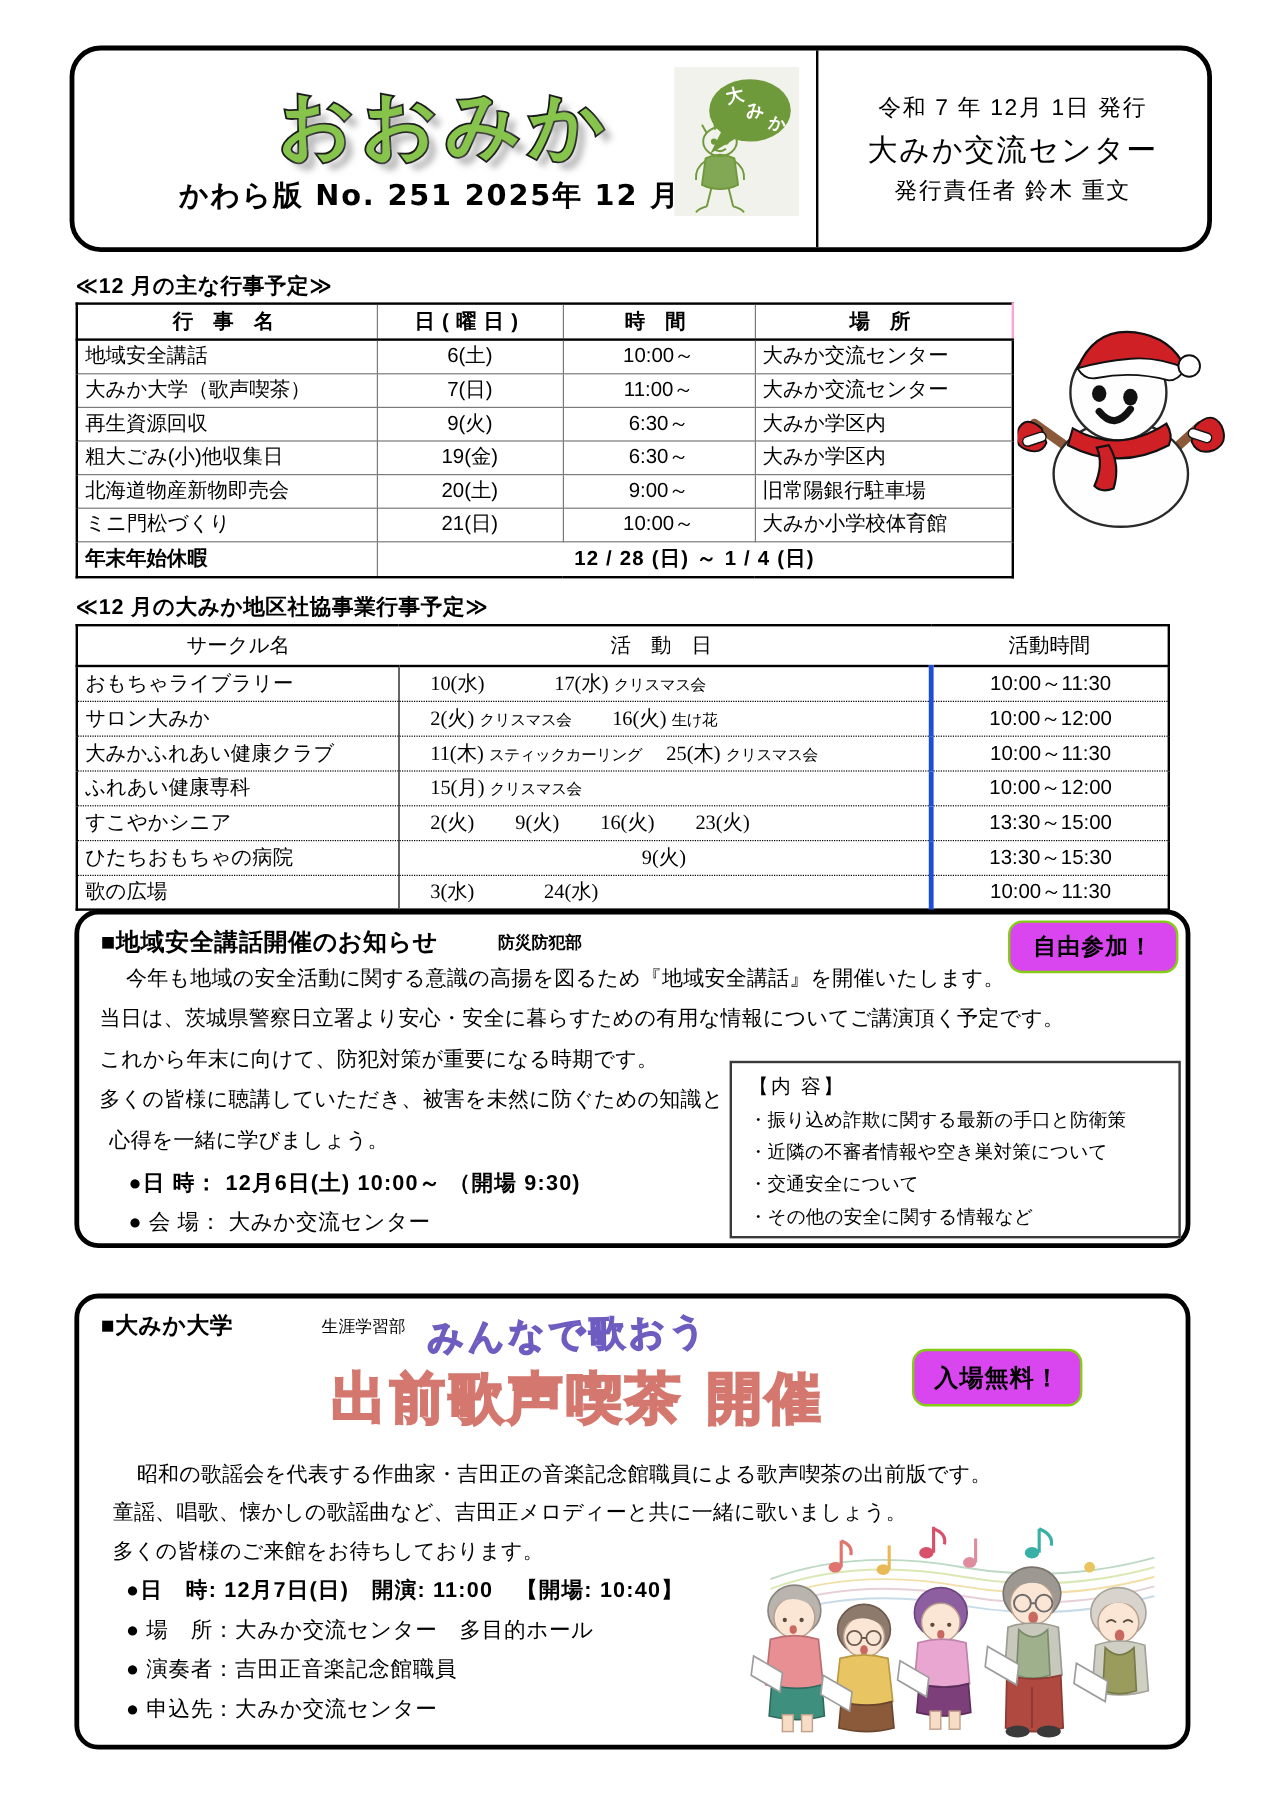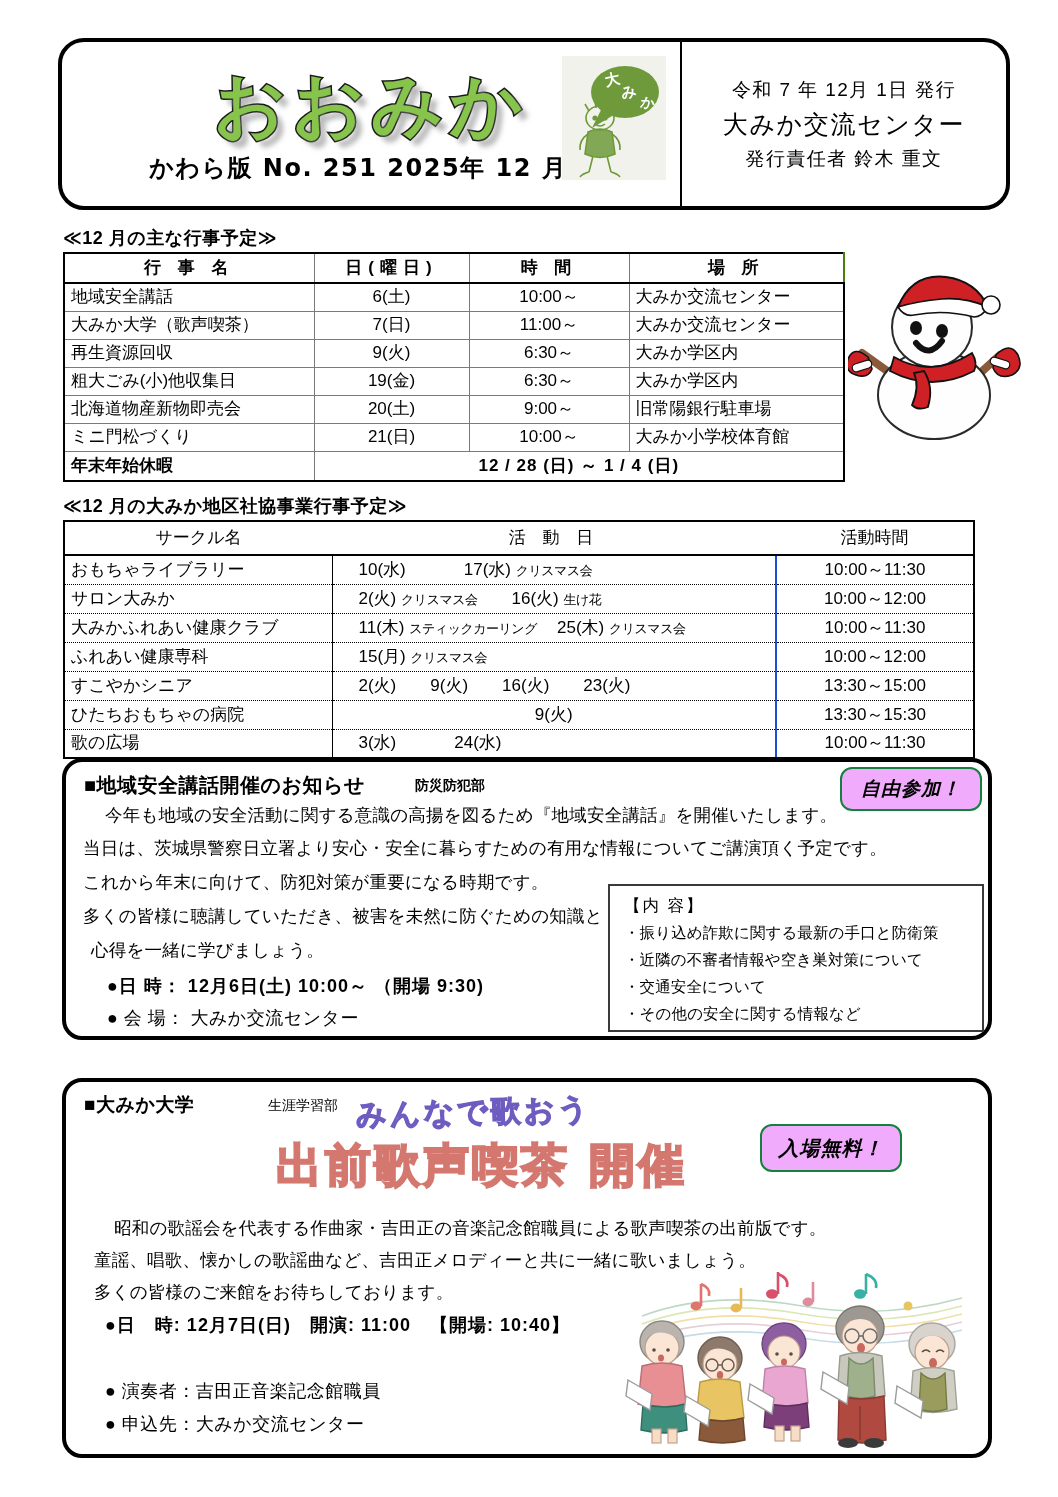--- a/index.html
+++ b/index.html
@@ -23,21 +23,21 @@
   }
   .masthead-left {
     position: relative;
     width: 620px; height: 100%;
     border-right: 2px solid #000;
     display: flex; flex-direction: column;
     align-items: center; justify-content: center;
   }
   .title-big {
     font-family: "DejaVu Sans", sans-serif;
-    font-size: 71px; font-weight: 700;
+    font-size: 62px; font-weight: 700;
     letter-spacing: 6px;
     color: #86c44b;
     -webkit-text-stroke: 3px #1a1a1a;
     paint-order: stroke fill;
     text-shadow: 7px 7px 5px rgba(130,130,130,0.55);
     line-height: 1.0;
     margin-top: 4px;
     white-space: nowrap;
   }
   .title-sub {
@@ -88,21 +88,21 @@
   }
   .tbl1 thead th {
     text-align: center;
     font-weight: 700;
     letter-spacing: 6px;
     border-bottom: 2px solid #000;
     border-top: 2px solid #000;
     height: 30px;
   }
   .tbl1 thead th.first { border-left: 2px solid #000; }
-  .tbl1 thead th.last  { border-right: 2px solid #4d7c0f; }
+  .tbl1 thead th.last  { border-right: 2px solid #f9a8d4; }
   .tbl1 tbody td.c-name  { text-align: left;   border-left: 2px solid #000; }
   .tbl1 tbody td.c-date  { text-align: center; }
   .tbl1 tbody td.c-time  { text-align: center; }
   .tbl1 tbody td.c-place { text-align: left;   border-right: 2px solid #000; }
   .tbl1 tbody tr.holiday td {
     border-bottom: 2px solid #000;
     font-weight: 700;
     height: 30px;
   }
   .tbl1 tbody tr.holiday td.hl { text-align: left; }
@@ -119,21 +119,21 @@
   .tbl2 thead th {
     text-align: center; font-weight: 400;
     border-top: 2px solid #000;
     border-bottom: 2px solid #000;
     height: 34px;
   }
   .tbl2 thead th.h-act { letter-spacing: 6px; }
   .tbl2 thead th.first { border-left: 2px solid #000; }
   .tbl2 thead th.last  { border-right: 2px solid #000; }
   .tbl2 td.c1 { text-align: left;  border-left: 2px solid #000; border-right: 1px solid #000; }
-  .tbl2 td.c2 { text-align: left;  border-right: 2px solid #1d4ed8; padding-left: 26px; }
+  .tbl2 td.c2 { text-align: left;  border-right: 4px solid #1d4ed8; padding-left: 26px; font-family: Liberation Serif, serif; }
   .tbl2 td.c2.ctr { text-align: center; padding-left: 6px; }
   .tbl2 td.c3 { text-align: center; border-right: 2px solid #000; }
   .tbl2 tbody tr:last-child td { border-bottom: 2px solid #000; }
   .small-kana { font-size: 13px; letter-spacing: -0.5px; }
   .gap-l { display:inline-block; width: 58px; }
   .gap-m { display:inline-block; width: 34px; }
   .gap-s { display:inline-block; width: 20px; }
 
   
   .panel {
@@ -166,28 +166,27 @@
   .bullet-line {
     position: absolute;
     font-size: 18px;
     letter-spacing: 0.5px;
     white-space: nowrap;
   }
   .bullet-line.bold { font-weight: 700; letter-spacing: 1px; }
 
   .badge {
     position: absolute;
-    border: 2px solid #15803d;
+    border: 2px solid #84cc16;
     border-radius: 12px;
-    background: #f0abfc;
+    background: #d946ef;
     display: flex; align-items: center; justify-content: center;
     font-size: 19px; font-weight: 700;
     letter-spacing: 1px;
     white-space: nowrap;
-    font-style: italic;
   }
   #badge-free-join { left: 840px; top: 767px; width: 142px; height: 44px; }
   #badge-free-entry { left: 760px; top: 1124px; width: 142px; height: 48px; font-size: 20px;}
 
   .content-box {
     position: absolute;
     left: 608px; top: 884px;
     width: 376px; height: 148px;
     border: 2px solid #3a3a3a;
     background: #fff;
@@ -440,20 +439,21 @@
   <div class="cafe-sub">みんなで歌おう</div>
   <div class="cafe-main">出前歌声喫茶  開催</div>
 
   <div class="badge" id="badge-free-entry">入場無料！</div>
 
   <div class="body-line" style="left:114px; top:1218px;">昭和の歌謡会を代表する作曲家・吉田正の音楽記念館職員による歌声喫茶の出前版です。</div>
   <div class="body-line" style="left:94px;  top:1250px;">童謡、唱歌、懐かしの歌謡曲など、吉田正メロディーと共に一緒に歌いましょう。</div>
   <div class="body-line" style="left:94px;  top:1282px;">多くの皆様のご来館をお待ちしております。</div>
 
   <div class="bullet-line bold" style="left:105px; top:1313px;">●日　時: 12月7日(日)　開演: 11:00　【開場: 10:40】</div>
+  <div class="bullet-line" style="left:105px; top:1346px;">● 場　所：大みか交流センター　多目的ホール</div>
   <div class="bullet-line" style="left:105px; top:1379px;">● 演奏者：吉田正音楽記念館職員</div>
   <div class="bullet-line" style="left:105px; top:1412px;">● 申込先：大みか交流センター</div>
 
   <div style="position:absolute; left:612px; top:1272px;">
     <svg width="370" height="178" viewBox="0 0 370 178">
 
       <g fill="none" stroke-width="1.6">
         <path d="M30 44 q70 -26 160 -10 q80 14 160 -8" stroke="#bcd9c4"></path>
         <path d="M30 52 q70 -26 160 -10 q80 14 160 -8" stroke="#d9e8b4"></path>
         <path d="M30 60 q70 -26 160 -10 q80 14 160 -8" stroke="#f2dfa8"></path>

